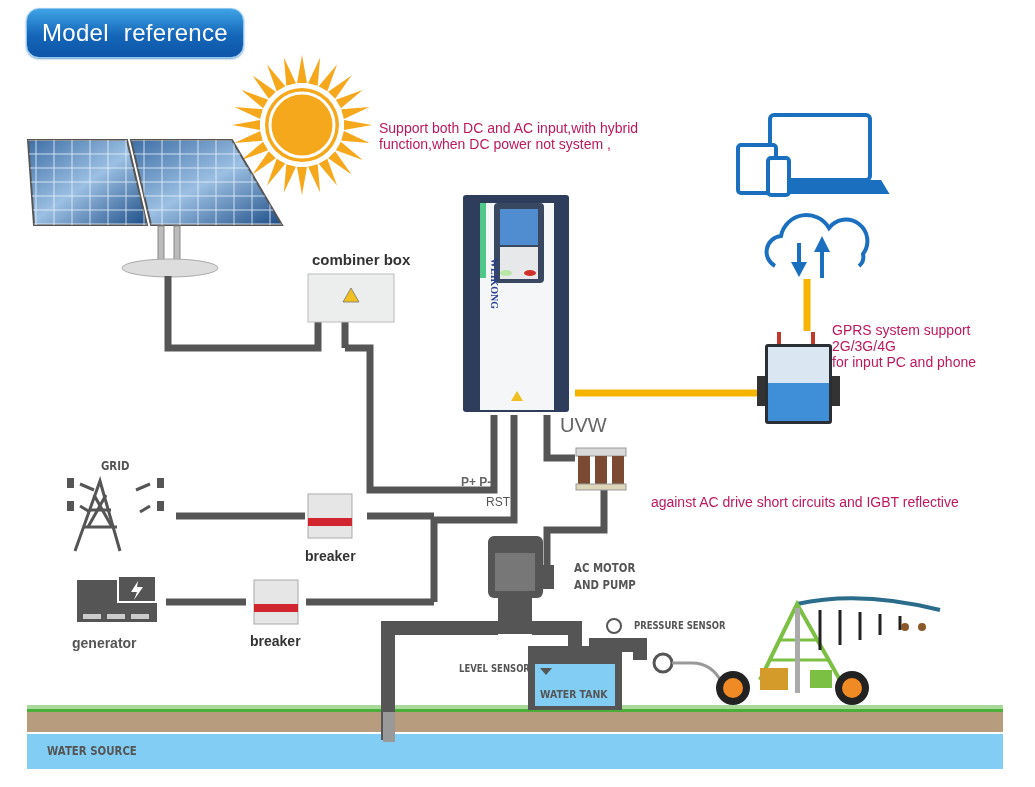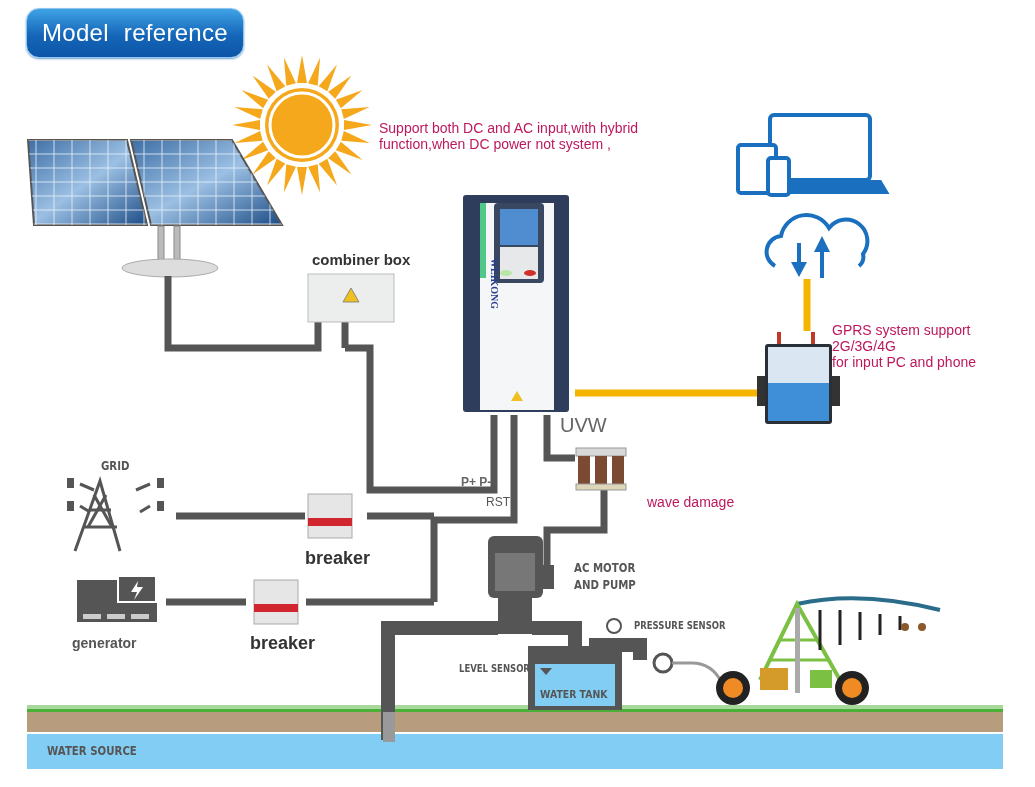--- a/index.html
+++ b/index.html
@@ -1,20 +1,20 @@
 <!DOCTYPE html>
 <html><head>
 <meta charset="utf-8">
 <style>
   html,body{margin:0;padding:0;background:#fff;}
   body{width:1035px;height:787px;position:relative;overflow:hidden;font-family:"Liberation Sans",sans-serif;}
   .abs{position:absolute;}
   .title-btn{left:26px;top:8px;width:216px;height:48px;border-radius:13px;background:linear-gradient(#3fa3e6,#1566b8 55%,#0d55a8);border:1px solid #8ec6ef;box-shadow:0 1px 2px #6a9fcf;color:#fff;font-size:24px;display:flex;align-items:center;justify-content:center;letter-spacing:0.3px;word-spacing:8px;}
   .red{color:#be185d;font-size:14px;line-height:16px;}
-  .dark-lbl{color:#333;font-weight:bold;font-size:18px;}
+  .dark-lbl{color:#333;font-weight:bold;font-size:14px;}
   .cond-lbl{color:#555;font-weight:bold;font-size:12px;font-family:"DejaVu Sans",sans-serif;transform:scaleX(0.85);transform-origin:left top;}
   svg{position:absolute;left:0;top:0;}
 </style>
 </head>
 <body>
 
 <div class="abs title-btn">Model reference</div>
 
 <svg width="1035" height="787" viewBox="0 0 1035 787">
 
@@ -236,21 +236,21 @@
   <div>function,when DC power not system ,</div>
 </div>
 
 <div class="abs red" style="left:832px;top:322px;">
   <div>GPRS system support</div>
   <div>2G/3G/4G</div>
   <div>for input PC and phone</div>
 </div>
 
 <div class="abs red" style="left:647px;top:462px;white-space:pre;">
-  <div>wave damage</div>
+  <div> against AC drive short circuits and IGBT reflective</div>
 </div>
 
 <div class="abs dark-lbl" style="left:312px;top:251px;font-size:15px;">combiner box</div>
 <div class="abs" style="left:489px;top:258px;color:#2a3f8f;font-family:'Liberation Serif',serif;font-weight:bold;font-size:10px;writing-mode:vertical-rl;">WEIKONG</div>
 <div class="abs" style="left:560px;top:414px;color:#666;font-size:20px;">UVW</div>
 <div class="abs" style="left:461px;top:475px;color:#666;font-size:12px;font-weight:bold;">P+ P-</div>
 <div class="abs" style="left:486px;top:495px;color:#555;font-size:12px;">RST</div>
 <div class="abs cond-lbl" style="left:101px;top:459px;">GRID</div>
 <div class="abs dark-lbl" style="left:305px;top:548px;">breaker</div>
 <div class="abs dark-lbl" style="left:250px;top:633px;">breaker</div>

